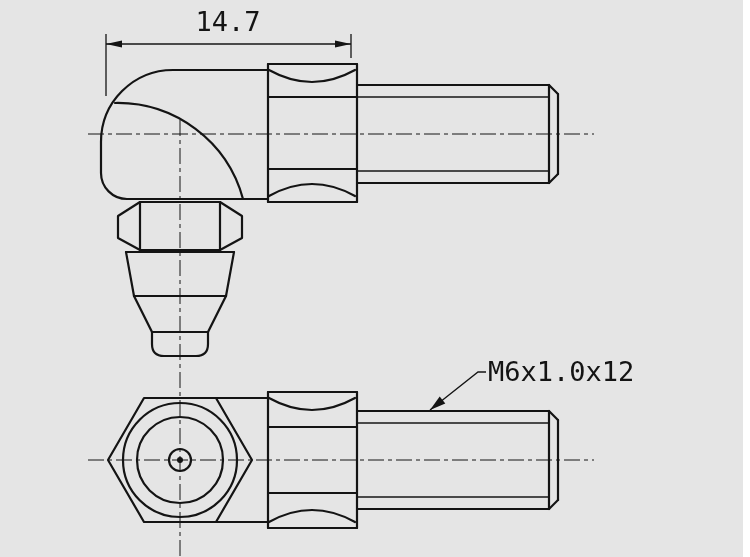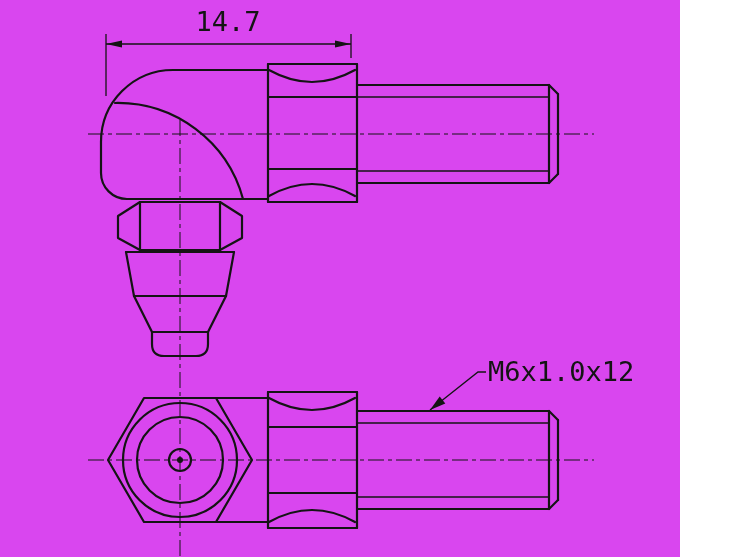--- a/index.html
+++ b/index.html
@@ -2,23 +2,23 @@
 <html><head>
 <meta charset="utf-8">
 <style>
   html, body {
     margin: 0;
     padding: 0;
     background: #ffffff;
   }
   .canvas {
     position: relative;
-    width: 680px;
+    width: 743px;
     height: 557px;
-    background: #d946ef;
+    background: #e5e5e5;
     overflow: hidden;
   }
   svg { display: block; }
 
   .outline {
     fill: none;
     stroke: #141414;
     stroke-width: 2.2;
     stroke-linecap: round;
     stroke-linejoin: round;

